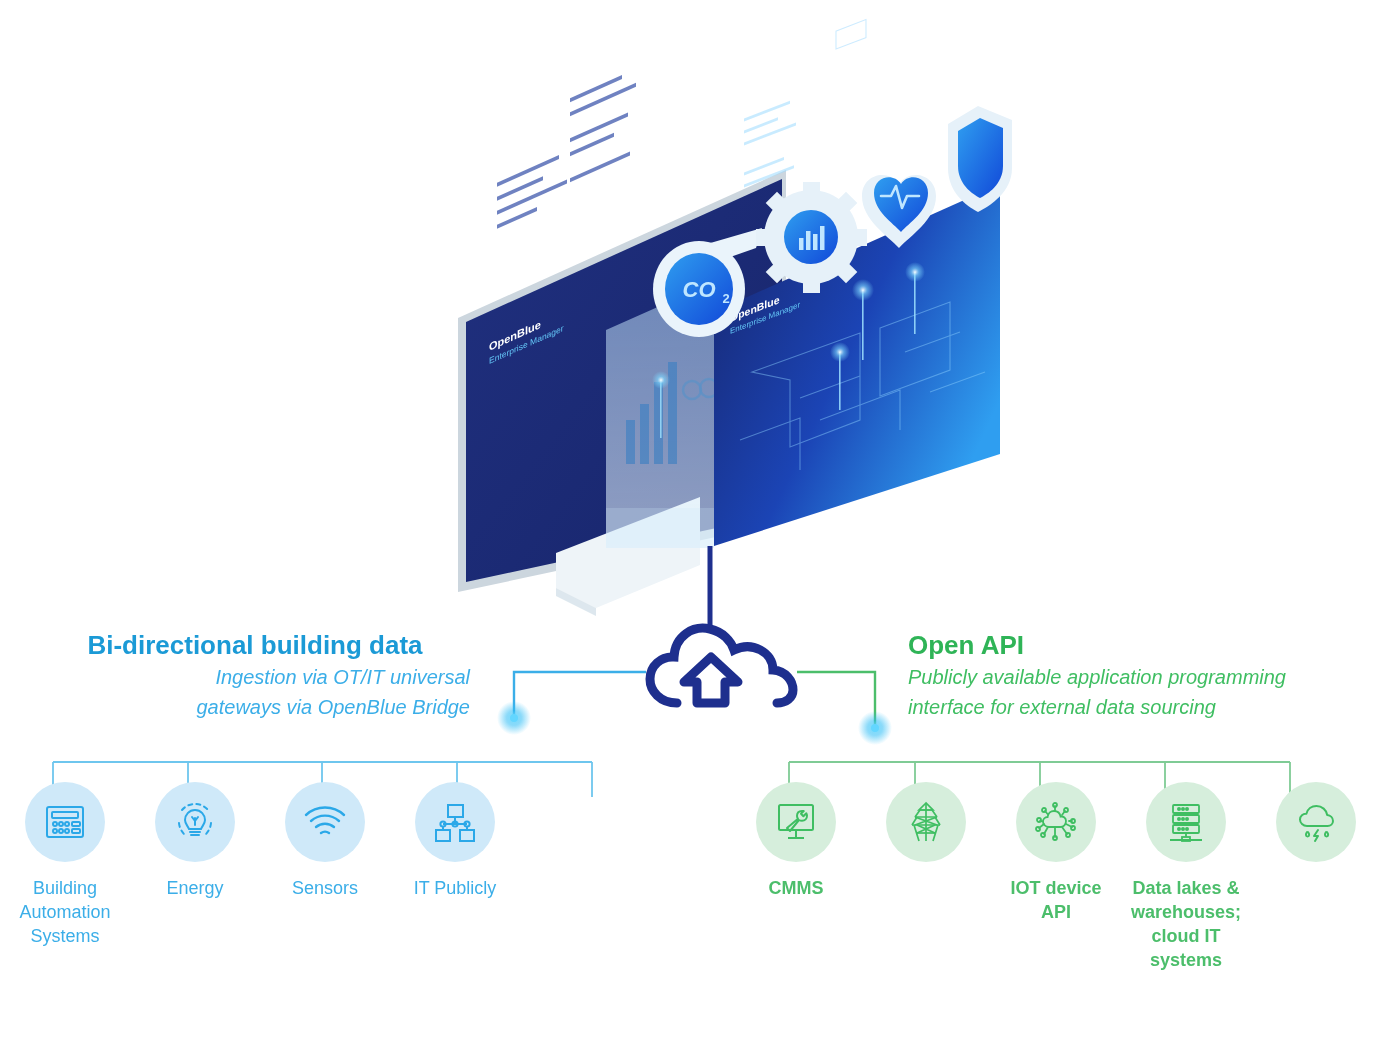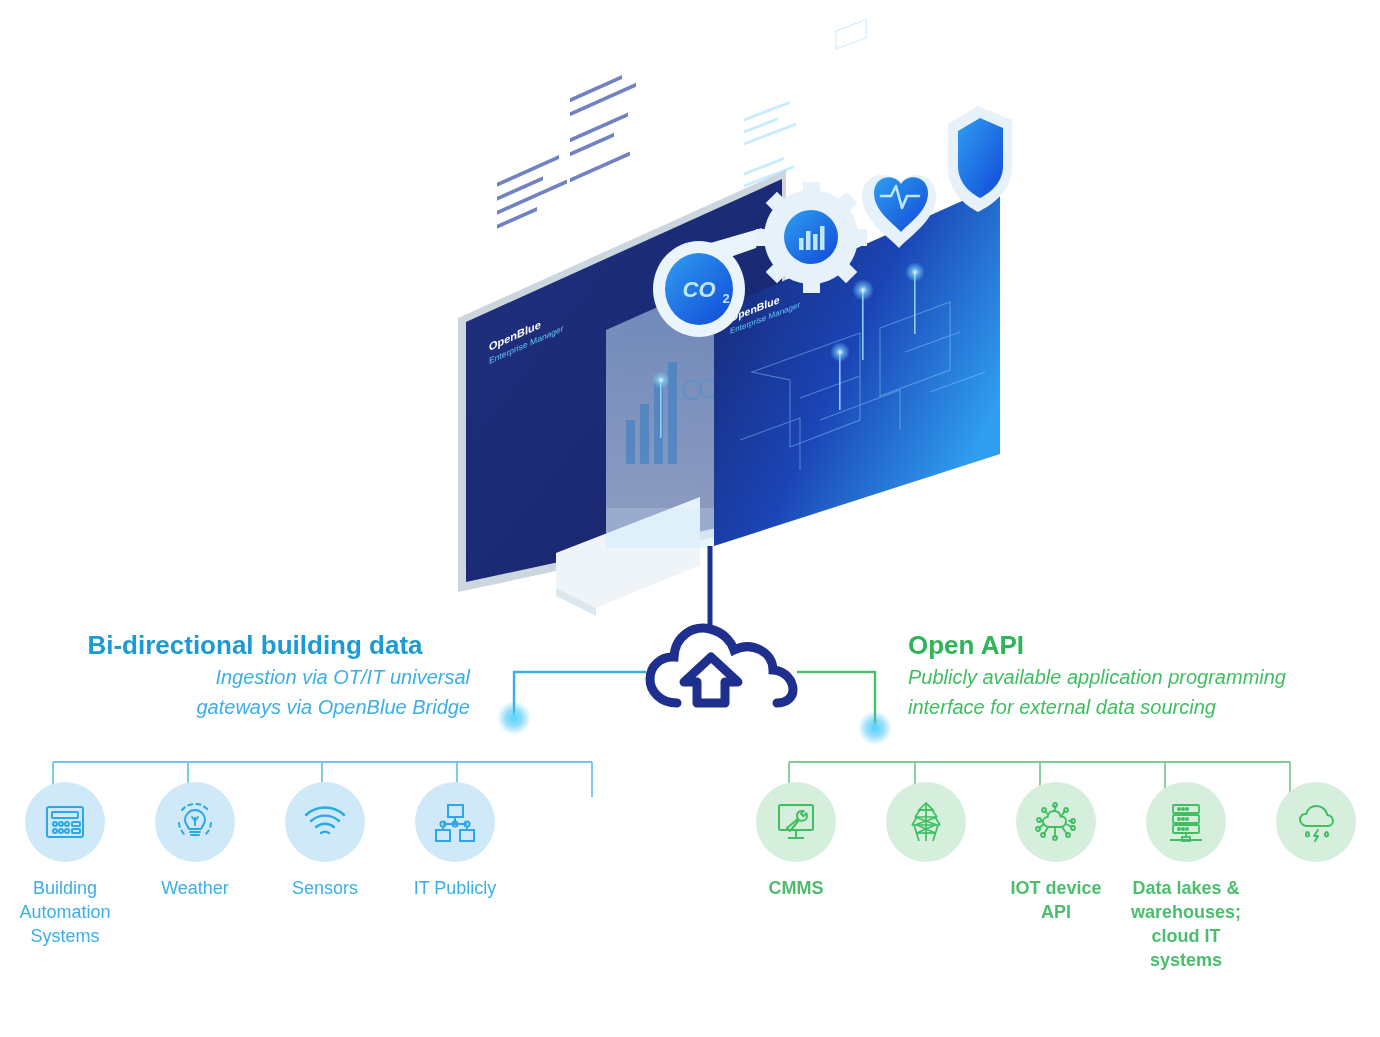--- a/index.html
+++ b/index.html
@@ -287,21 +287,21 @@
       <div class="disc">
         <svg width="42" height="42" viewBox="0 0 42 42" fill="none" stroke="#2BA8E8" stroke-width="2" stroke-linecap="round">
           <path d="M21 9 C27 9 31 14 31 19 C31 23 28 25 27 28 L15 28 C14 25 11 23 11 19 C11 14 15 9 21 9 Z"></path>
           <path d="M16 31 L26 31 M17 34 L25 34"></path>
           <path d="M21 24 L21 17 M21 20 L18 16 M21 20 L24 16"></path>
           <path d="M8 9 A17 17 0 0 1 34 9" stroke-dasharray="4 4"></path>
           <path d="M5 22 A18 18 0 0 0 10 33" stroke-dasharray="4 4"></path>
           <path d="M37 22 A18 18 0 0 1 32 33" stroke-dasharray="4 4"></path>
         </svg>
       </div>
-      <div class="node-label">Weather</div>
+      <div class="node-label">Energy</div>
     </div>
 
     <div class="node">
       <div class="disc">
         <svg width="46" height="38" viewBox="0 0 46 38" fill="none" stroke="#2BA8E8" stroke-width="2.4" stroke-linecap="round">
           <path d="M4 12 A28 28 0 0 1 42 12"></path>
           <path d="M9 18 A21 21 0 0 1 37 18"></path>
           <path d="M14 24 A14 14 0 0 1 32 24"></path>
           <path d="M19 30 A7 7 0 0 1 27 30"></path>
         </svg>

